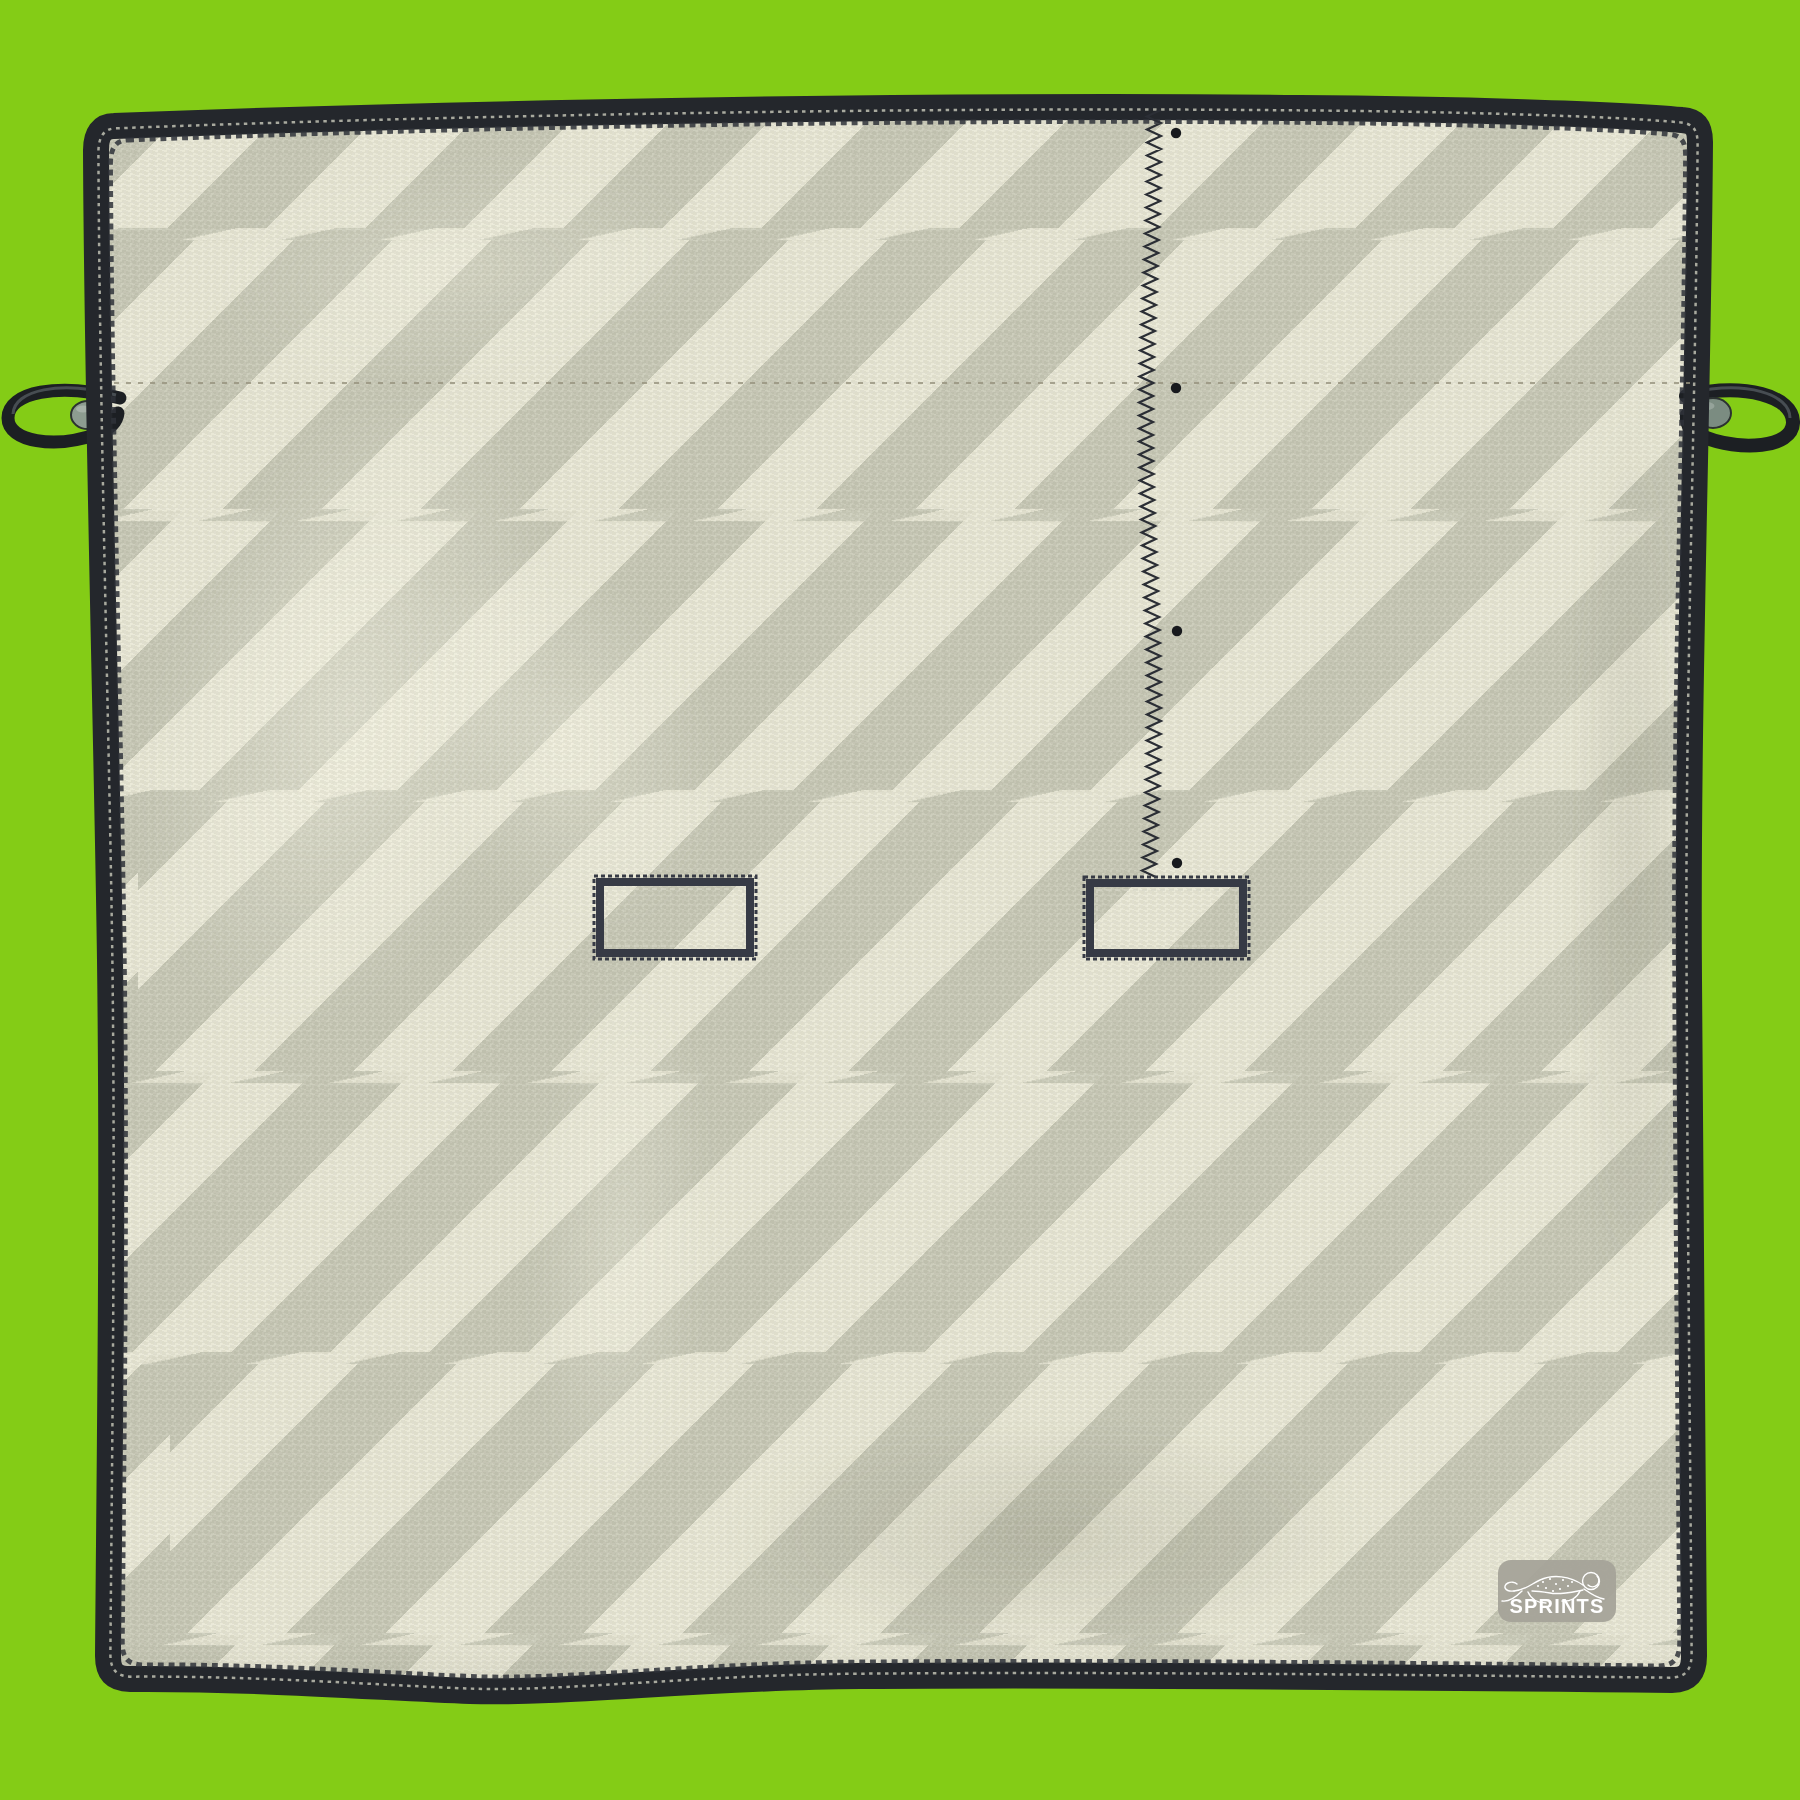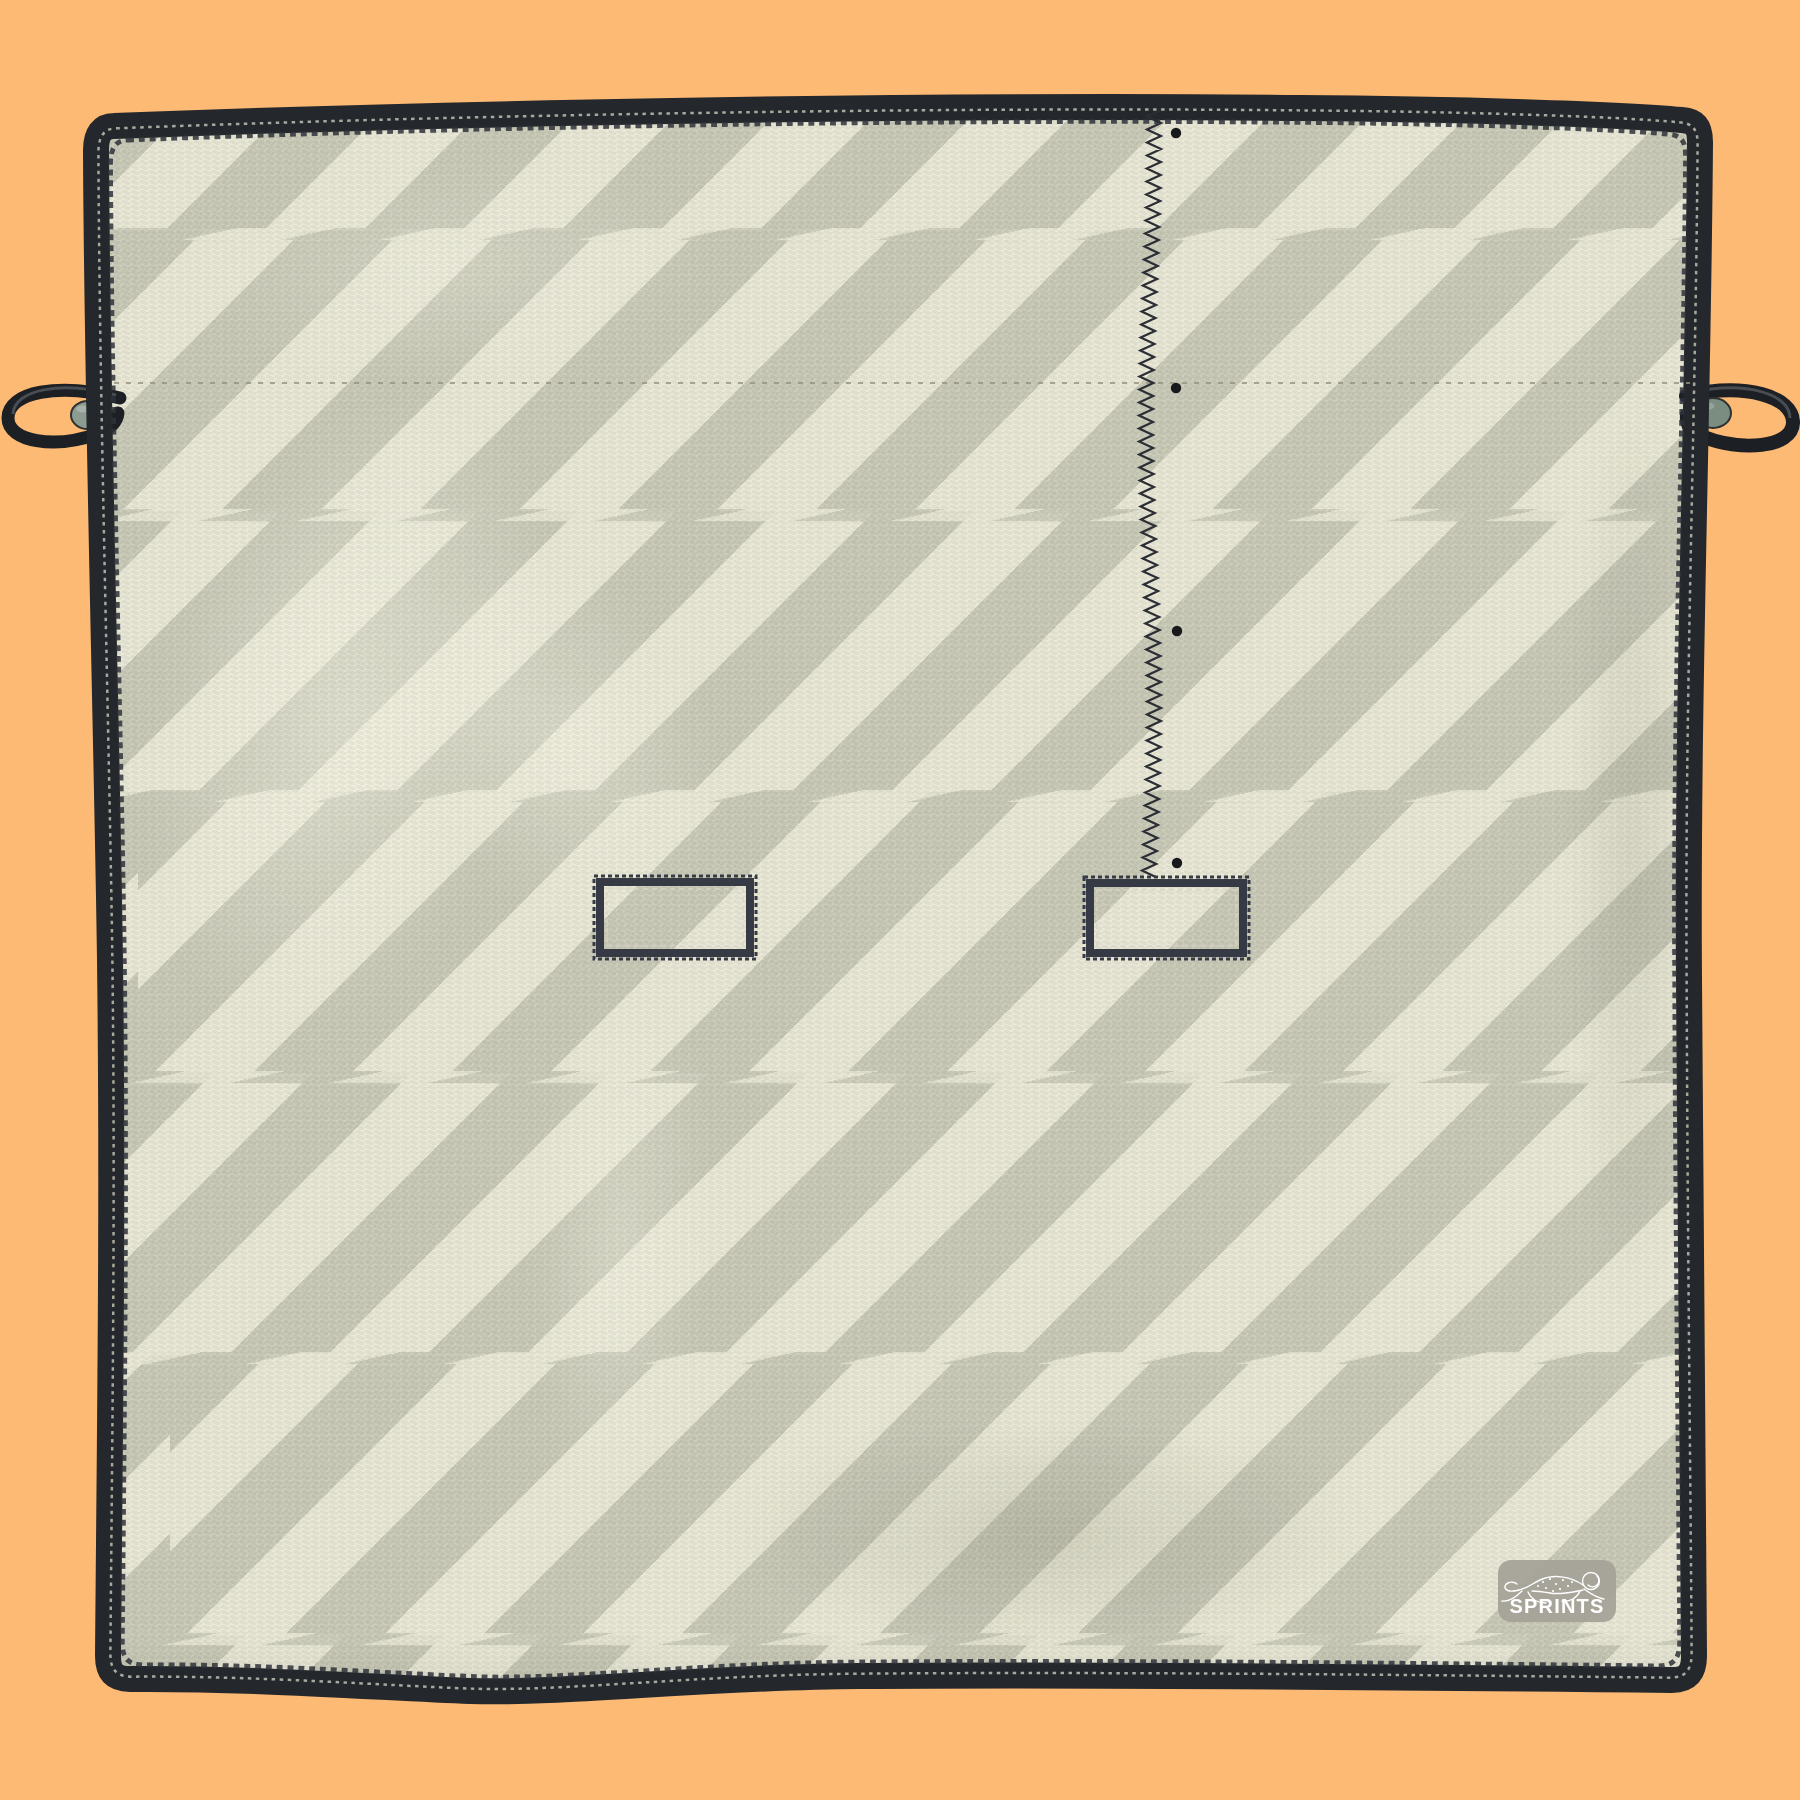--- a/index.html
+++ b/index.html
@@ -1,17 +1,17 @@
 <!DOCTYPE html>
 <html><head>
 <meta charset="utf-8">
 <style>
   html,body{margin:0;padding:0;background:#000;}
   body{width:1800px;height:1800px;overflow:hidden;font-family:"Liberation Sans",sans-serif;}
-  .stage{position:absolute;left:0;top:0;width:1800px;height:1800px;background:#fdba74;}
+  .stage{position:absolute;left:0;top:0;width:1800px;height:1800px;background:#84cc16;}
   .towel{position:absolute;left:0;top:0;width:1800px;height:1800px;clip-path:url(#towelClip);}
   .band-layer,.tail-layer,.crease-layer,.texture{position:absolute;left:0;top:0;width:100%;height:100%;}
   .band{position:absolute;left:0;width:100%;}
   .tail{position:absolute;left:0;width:100%;transform-origin:top left;opacity:.85;}
   .crease{position:absolute;border-radius:50%;}
   .tex1{background:repeating-conic-gradient(from 15deg, rgba(255,255,248,.10) 0 25%, rgba(0,0,0,0) 0 50%);background-size:6px 9px;}
   .tex2{background:repeating-conic-gradient(from 200deg, rgba(80,78,60,.07) 0 25%, rgba(0,0,0,0) 0 50%);background-size:9px 5px;}
   .vignette{position:absolute;left:0;top:0;width:100%;height:100%;
     background:radial-gradient(120% 120% at 50% 48%, rgba(0,0,0,0) 62%, rgba(50,50,38,.20) 97%),
                linear-gradient(to bottom, rgba(0,0,0,0) 91%, rgba(25,25,20,.18) 100%);}

